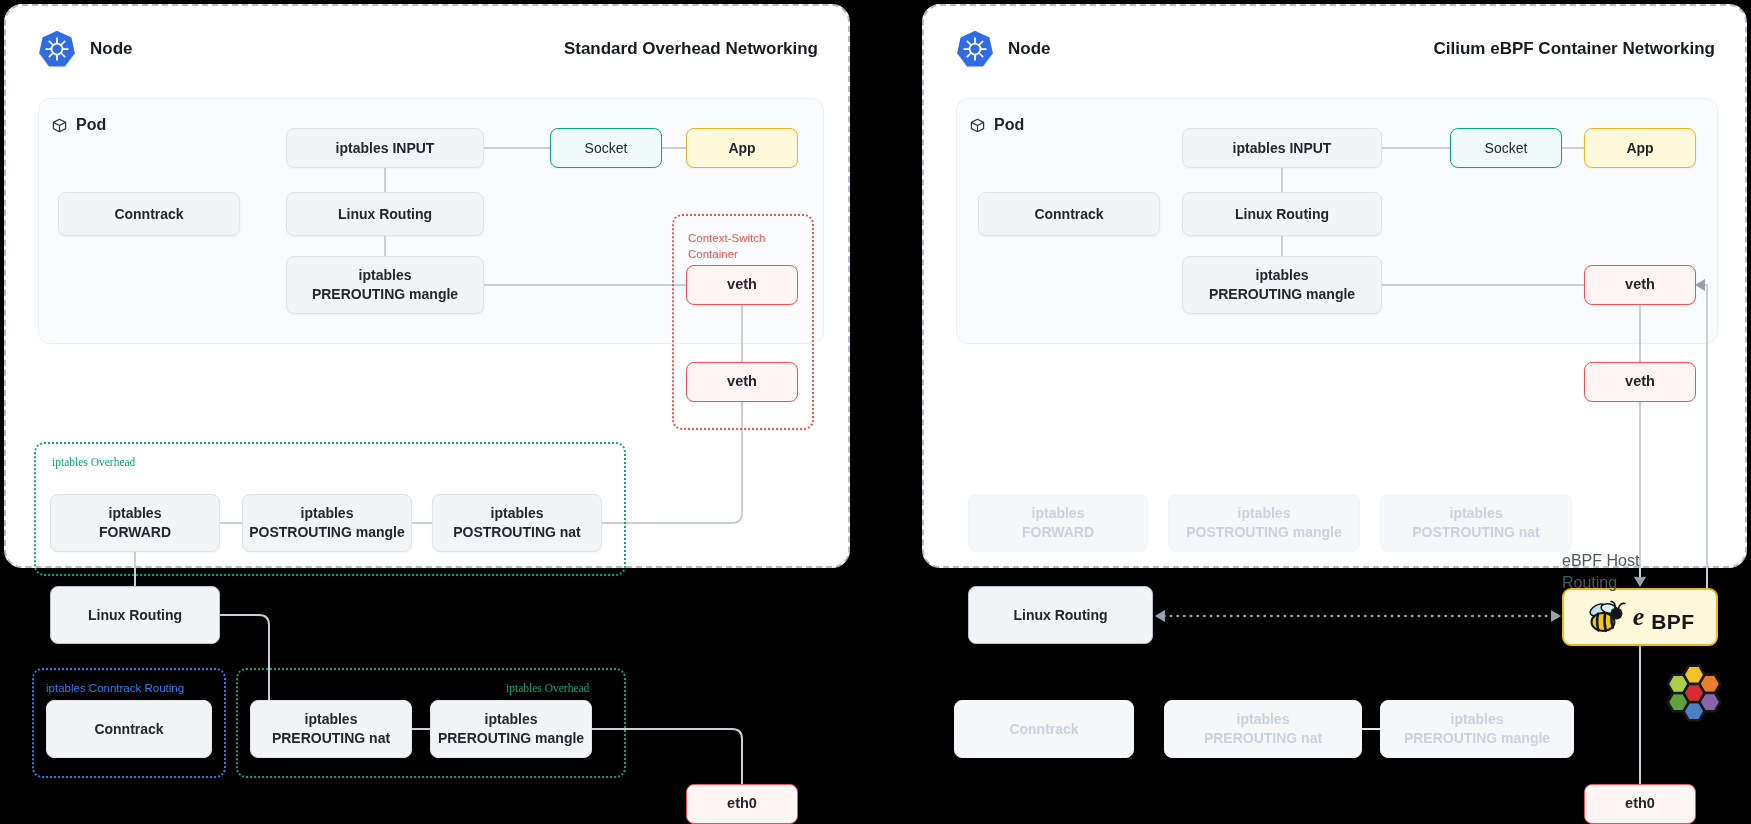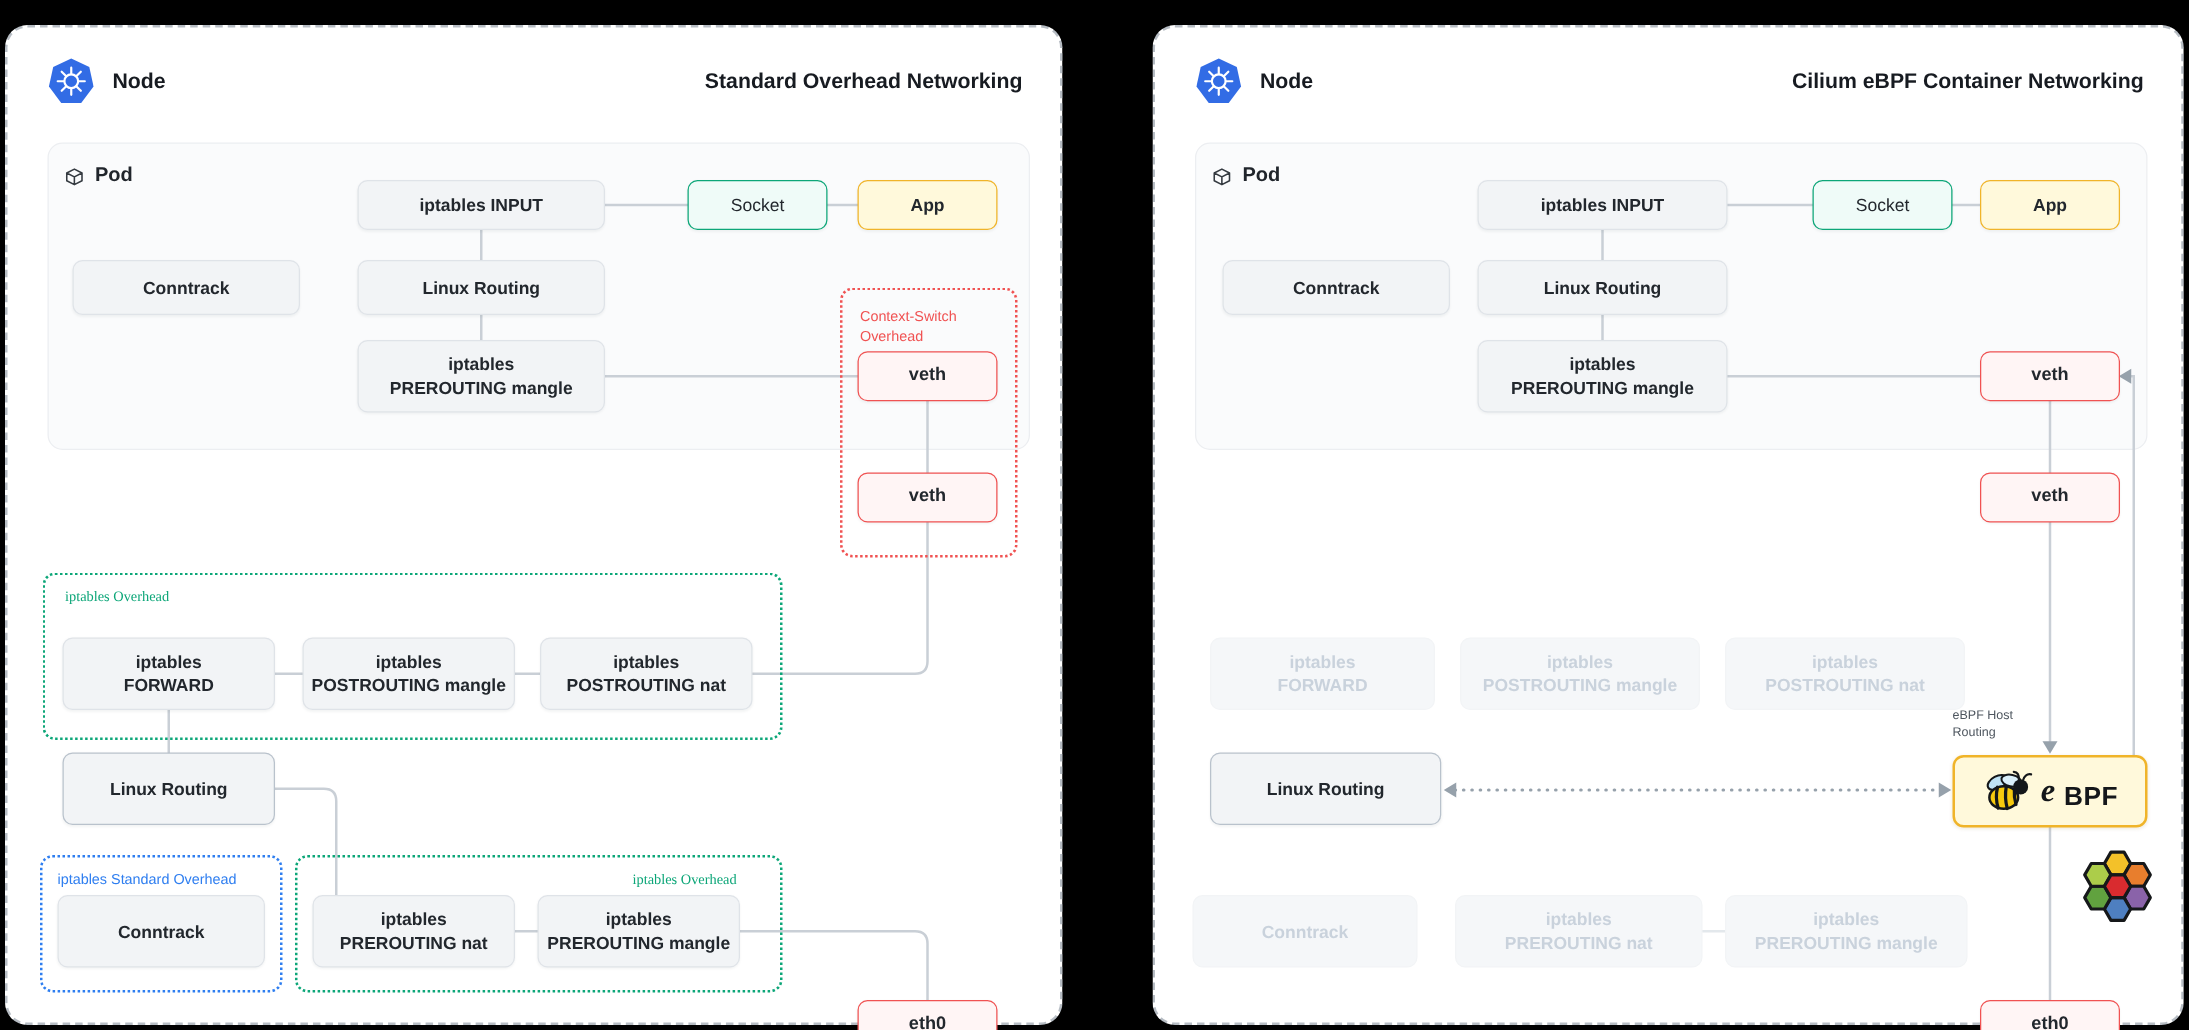--- a/index.html
+++ b/index.html
@@ -1,21 +1,21 @@
 <!DOCTYPE html>
 <html style="--k8s-blue: #326ce5; --teal: #0ca678; --amber: #f0b429; --red: #f05252; --blue-accent: #2e7ef0; --line: #c9cfd6; --arrow: #96a1ab; --box-bg: #f2f4f6; --box-border: #dfe3e8; --faded-text: #c9d2dc; --panel-border: #b7bdc4;"><head>
 <meta charset="utf-8">
 <style>
   html,body{margin:0;padding:0;}
   body{
     width:1751px;height:824px;position:relative;background:#000;
     font-family:"Liberation Sans",sans-serif;overflow:hidden;
   }
   .panel{
-    position:absolute;top:20px;height:800px;background:#ffffff;
+    position:absolute;top:4px;height:564px;background:#ffffff;
     border:2px dashed var(--panel-border);border-radius:18px;box-sizing:border-box;
   }
   #panel-left{left:4px;width:846px;}
   #panel-right{left:922px;width:825px;}
 
   .hdr{position:absolute;left:32px;right:30px;top:24px;display:flex;align-items:center;gap:14px;z-index:5;}
   .k8s{
     width:38px;height:38px;background:var(--k8s-blue);flex:0 0 38px;
     clip-path:polygon(50% 2%,88% 20%,97% 61%,71% 96%,29% 96%,3% 61%,12% 20%);
     display:flex;align-items:center;justify-content:center;
@@ -33,21 +33,21 @@
   .wires polygon{fill:var(--arrow);}
 
   .overlay{position:absolute;border-radius:10px;z-index:3;box-sizing:border-box;}
   .ov-red{border:2px dotted var(--red);}
   .ov-teal{border:2px dotted var(--teal);}
   .ov-blue{border:2px dotted var(--blue-accent);}
   .ov-label{position:absolute;font-size:11.5px;font-weight:500;line-height:1.4;z-index:5;}
   .ov-label.red{color:var(--red);}
   .ov-label.teal{color:var(--teal);font-family:Liberation Serif, serif;}
   .ov-label.blue{color:var(--blue-accent);}
-  .gray-label{position:absolute;font-size:10px;font-weight:500;line-height:1.35;color:#4e565f;z-index:5;}
+  .gray-label{position:absolute;font-size:16px;font-weight:500;line-height:1.35;color:#4e565f;z-index:5;}
 
   .bx{
     position:absolute;display:flex;align-items:center;justify-content:center;text-align:center;
     background:var(--box-bg);border:1px solid var(--box-border);border-radius:8px;
     font-size:14px;font-weight:600;color:#22272d;white-space:pre-line;line-height:1.34;
     box-shadow:0 1px 2px rgba(20,30,40,.05);box-sizing:border-box;z-index:4;
   }
   .bx.teal{background:#effbf8;border:1.5px solid var(--teal);font-weight:400;}
   .bx.amber{background:#fff9db;border:1.5px solid var(--amber);font-weight:700;}
   .bx.redbox{background:#fff5f5;border:1.5px solid var(--red);font-weight:700;font-size:14.5px;}
@@ -106,27 +106,27 @@
     <path d="M736 396 V507 Q736 517 726 517 H596"></path>
     <path d="M214 517 H236"></path>
     <path d="M406 517 H426"></path>
     <path d="M129 546 V580"></path>
     <path d="M214 609 H253 Q263 609 263 619 V694"></path>
     <path d="M406 723 H424"></path>
     <path d="M586 723 H726 Q736 723 736 733 V778"></path>
   </svg>
 
   <div class="overlay ov-red" style="left:666px;top:208px;width:142px;height:216px;"></div>
-  <div class="ov-label red" style="left:682px;top:224px;width:100px;">Context-Switch Overhead</div>
+  <div class="ov-label red" style="left:682px;top:224px;width:100px;">Context-Switch Container</div>
 
   <div class="overlay ov-teal" style="left:28px;top:436px;width:592px;height:134px;"></div>
   <div class="ov-label teal" style="left:46px;top:448px;">iptables Overhead</div>
 
   <div class="overlay ov-blue" style="left:26px;top:662px;width:194px;height:110px;"></div>
-  <div class="ov-label blue" style="left:40px;top:674px;width:170px;">iptables Standard Overhead</div>
+  <div class="ov-label blue" style="left:40px;top:674px;width:170px;">iptables Conntrack Routing</div>
 
   <div class="overlay ov-teal" style="left:230px;top:662px;width:390px;height:110px;"></div>
   <div class="ov-label teal" style="left:500px;top:674px;">iptables Overhead</div>
 
   <div class="bx" style="left:280px;top:122px;width:198px;height:40px;">iptables INPUT</div>
   <div class="bx teal" style="left:544px;top:122px;width:112px;height:40px;">Socket</div>
   <div class="bx amber" style="left:680px;top:122px;width:112px;height:40px;">App</div>
   <div class="bx" style="left:52px;top:186px;width:182px;height:44px;">Conntrack</div>
   <div class="bx" style="left:280px;top:186px;width:198px;height:44px;">Linux Routing</div>
   <div class="bx" style="left:280px;top:250px;width:198px;height:58px;">iptables

